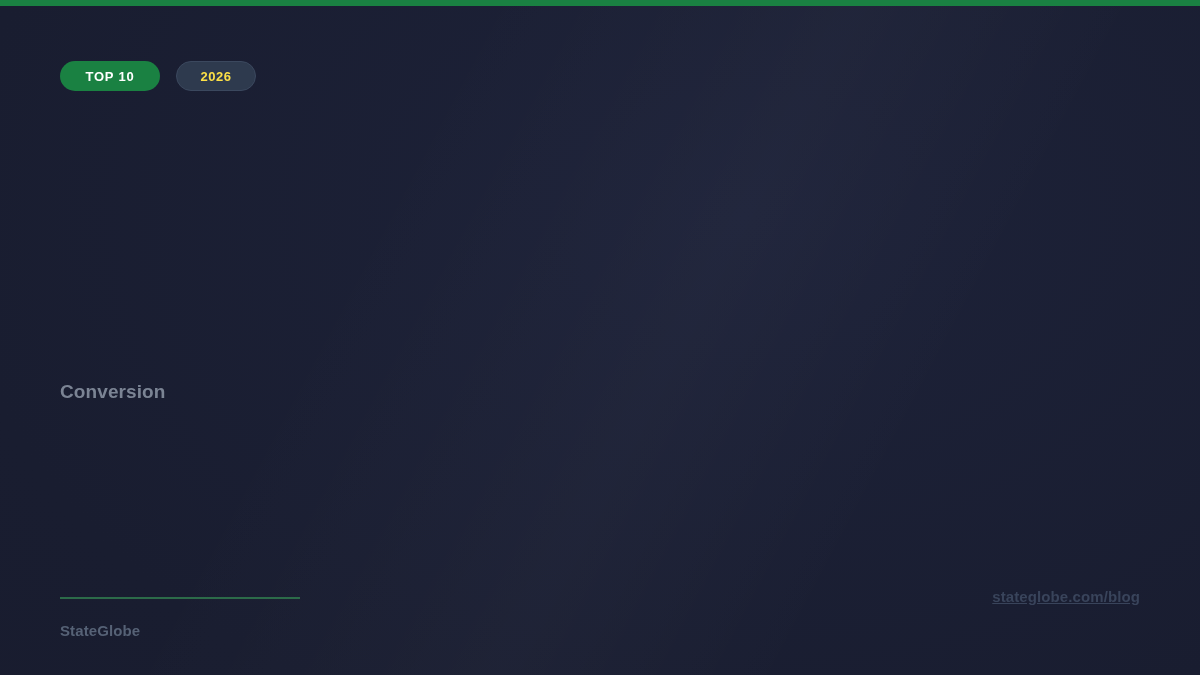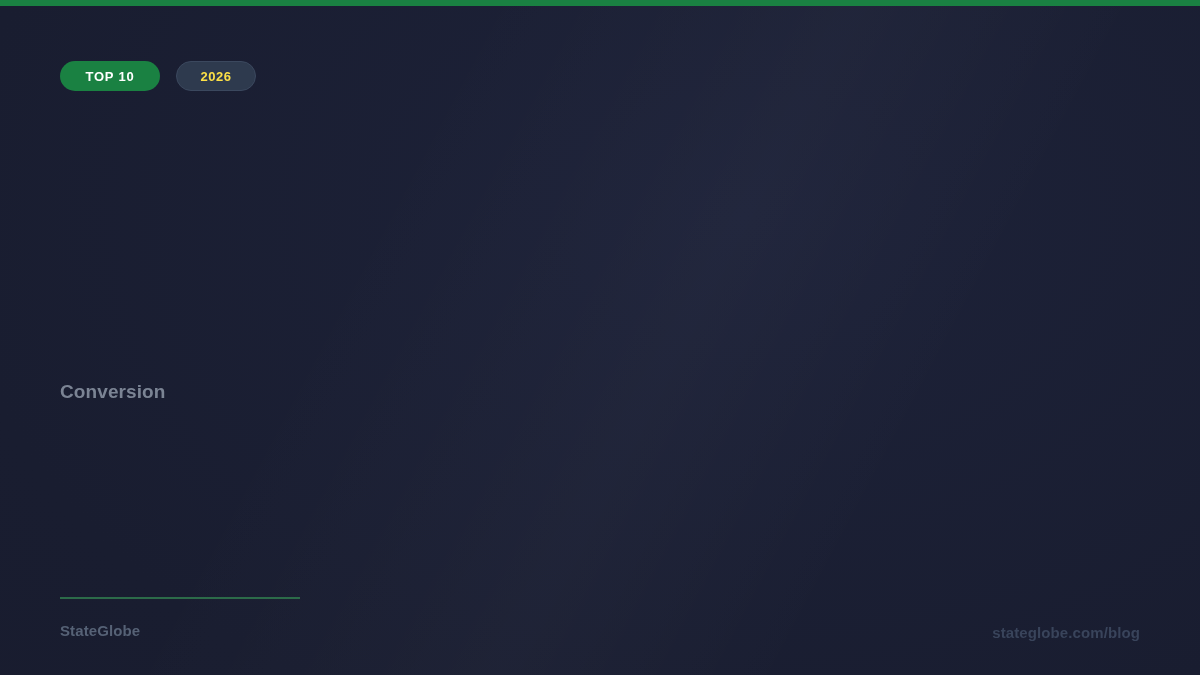--- a/index.html
+++ b/index.html
@@ -116,26 +116,27 @@
     top:622px;
     font-size:15px;
     font-weight:bold;
     letter-spacing:0.1px;
     color:#566276;
   }
 
   .footer-url {
     position:absolute;
     right:60px;
-    top:624px;
+    top:588px;
     font-size:15px;
     font-weight:bold;
     letter-spacing:0.1px;
     color:#39445b;
     text-align:center;
+    text-decoration:underline;
   }
 </style>
 </head>
 <body>
 
 <div class="card">
 
   <div class="accent-bar"></div>
 
   <div class="badge-row">

